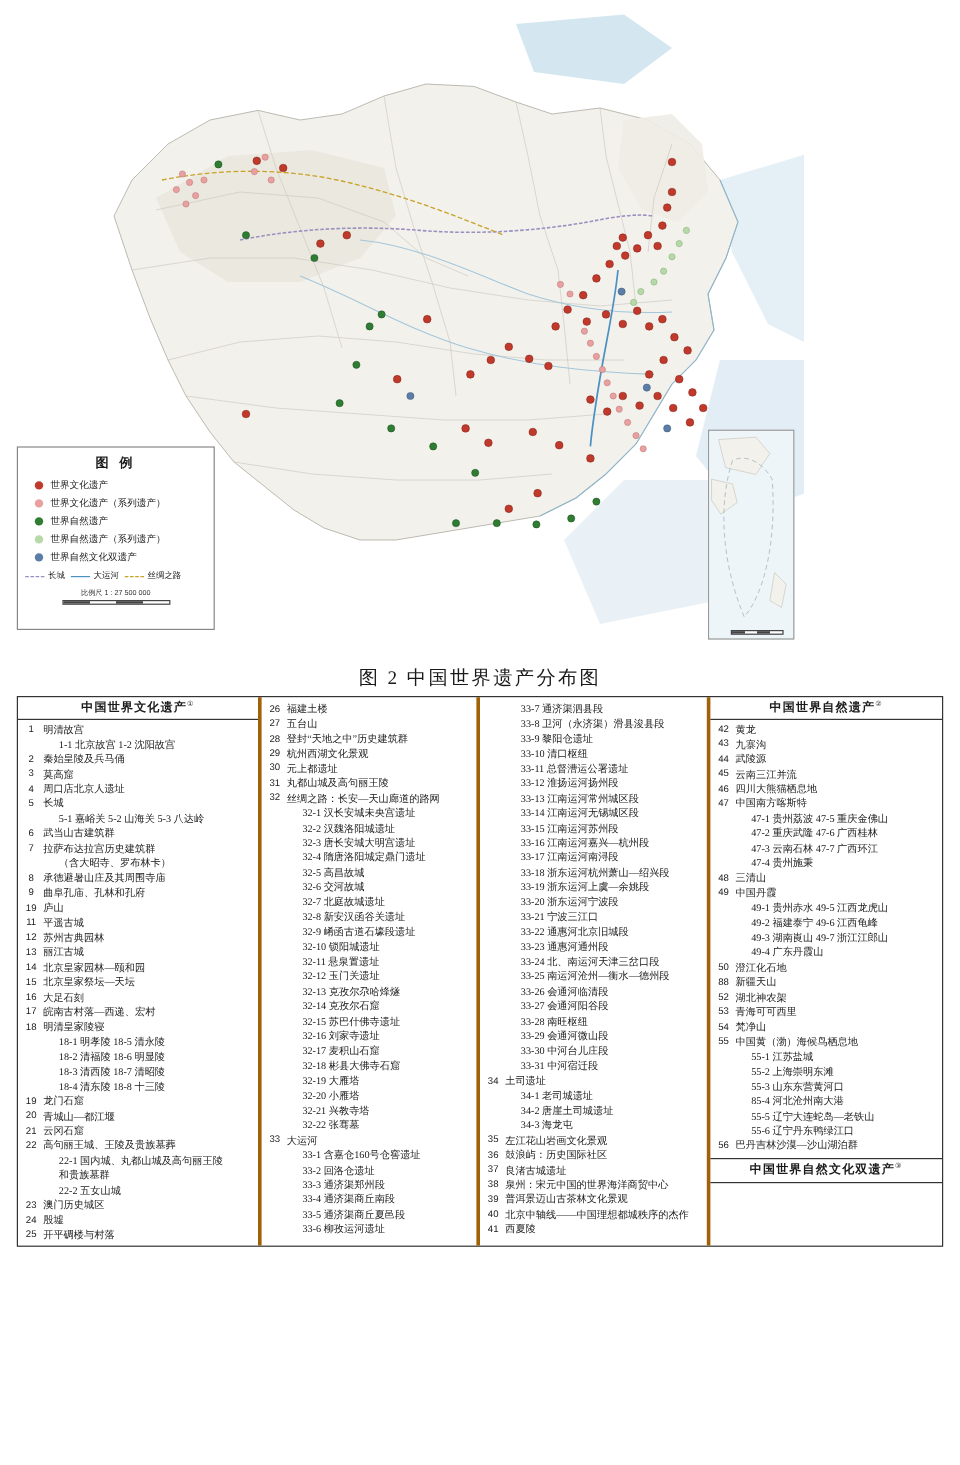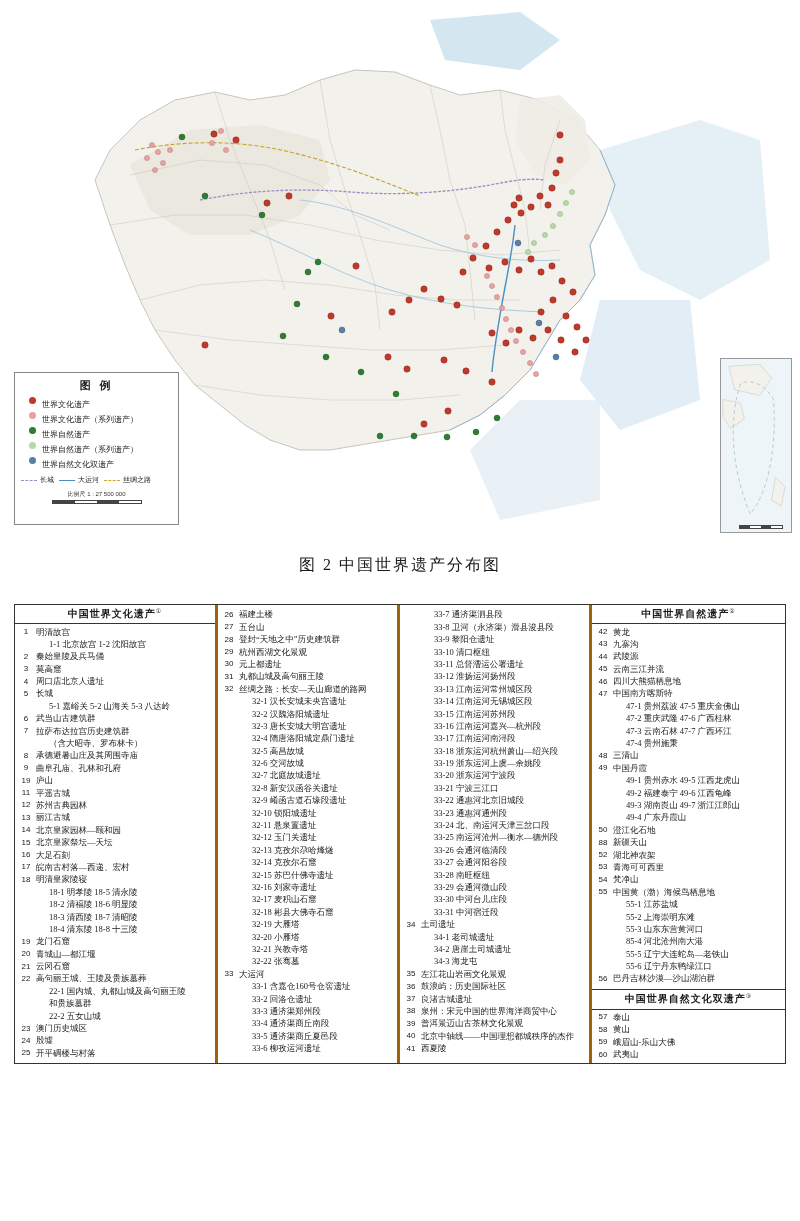--- a/index.html
+++ b/index.html
@@ -9,21 +9,21 @@
     background: #ffffff;
     font-family: "Liberation Serif", "DejaVu Serif", serif;
     color: #1a1a1a;
     position: relative;
     overflow: hidden;
   }
 
   
   .map-wrap {
     position: relative;
-    width: 800px;
+    width: 670px;
     height: 545px;
     background: #8b5cf6;
     overflow: hidden;
   }
   .map-canvas {
     position: absolute;
     left: 0; top: 0;
     width: 800px; height: 545px;
   }
   .legend-box {
@@ -38,20 +38,21 @@
   .legend-title {
     text-align: center;
     font-size: 11px;
     font-weight: bold;
     letter-spacing: 3px;
     margin: 1px 0 4px 0;
     font-family: "Liberation Serif", serif;
   }
   .legend-row {
     display: flex;
+    align-items: center;
     height: 15px;
     font-size: 8px;
     line-height: 15px;
     white-space: nowrap;
   }
   .legend-dot {
     width: 7px; height: 7px;
     border-radius: 50%;
     margin: 0 6px 0 8px;
     flex: 0 0 auto;
@@ -82,21 +83,21 @@
   .inset-scale {
     position:absolute; right:10px; bottom:16px;
     width:58px; font-size:5px; text-align:center; color:#333;
   }
 
   
   .fig-caption {
     text-align: center;
     font-size: 16px;
     letter-spacing: 2px;
-    margin: 10px 0 28px 0;
+    margin: 10px 0 4px 0;
     font-family: "Liberation Serif", serif;
   }
 
   
   .table-area {
     position: relative;
     width: 772px;
     margin: 0 auto;
     border: 1px solid #333;
     display: flex;
@@ -961,33 +962,15 @@
           <div class="txt sub">55-6 辽宁丹东鸭绿江口</div>
         </div>
         <div class="row">
           <div class="num">56</div>
           <div class="txt">巴丹吉林沙漠—沙山湖泊群</div>
         </div>
       </div>
     <div class="mid-head">
       <span>中国世界自然文化双遗产</span><sup>③</sup>
     </div>
-    <div class="rows" id="c5rows">
-        <div class="row">
-          <div class="num">57</div>
-          <div class="txt">泰山</div>
-        </div>
-        <div class="row">
-          <div class="num">58</div>
-          <div class="txt">黄山</div>
-        </div>
-        <div class="row">
-          <div class="num">59</div>
-          <div class="txt">峨眉山-乐山大佛</div>
-        </div>
-        <div class="row">
-          <div class="num">60</div>
-          <div class="txt">武夷山</div>
-        </div>
-      </div>
   </div>
 
 </div>
 
 </body></html>

